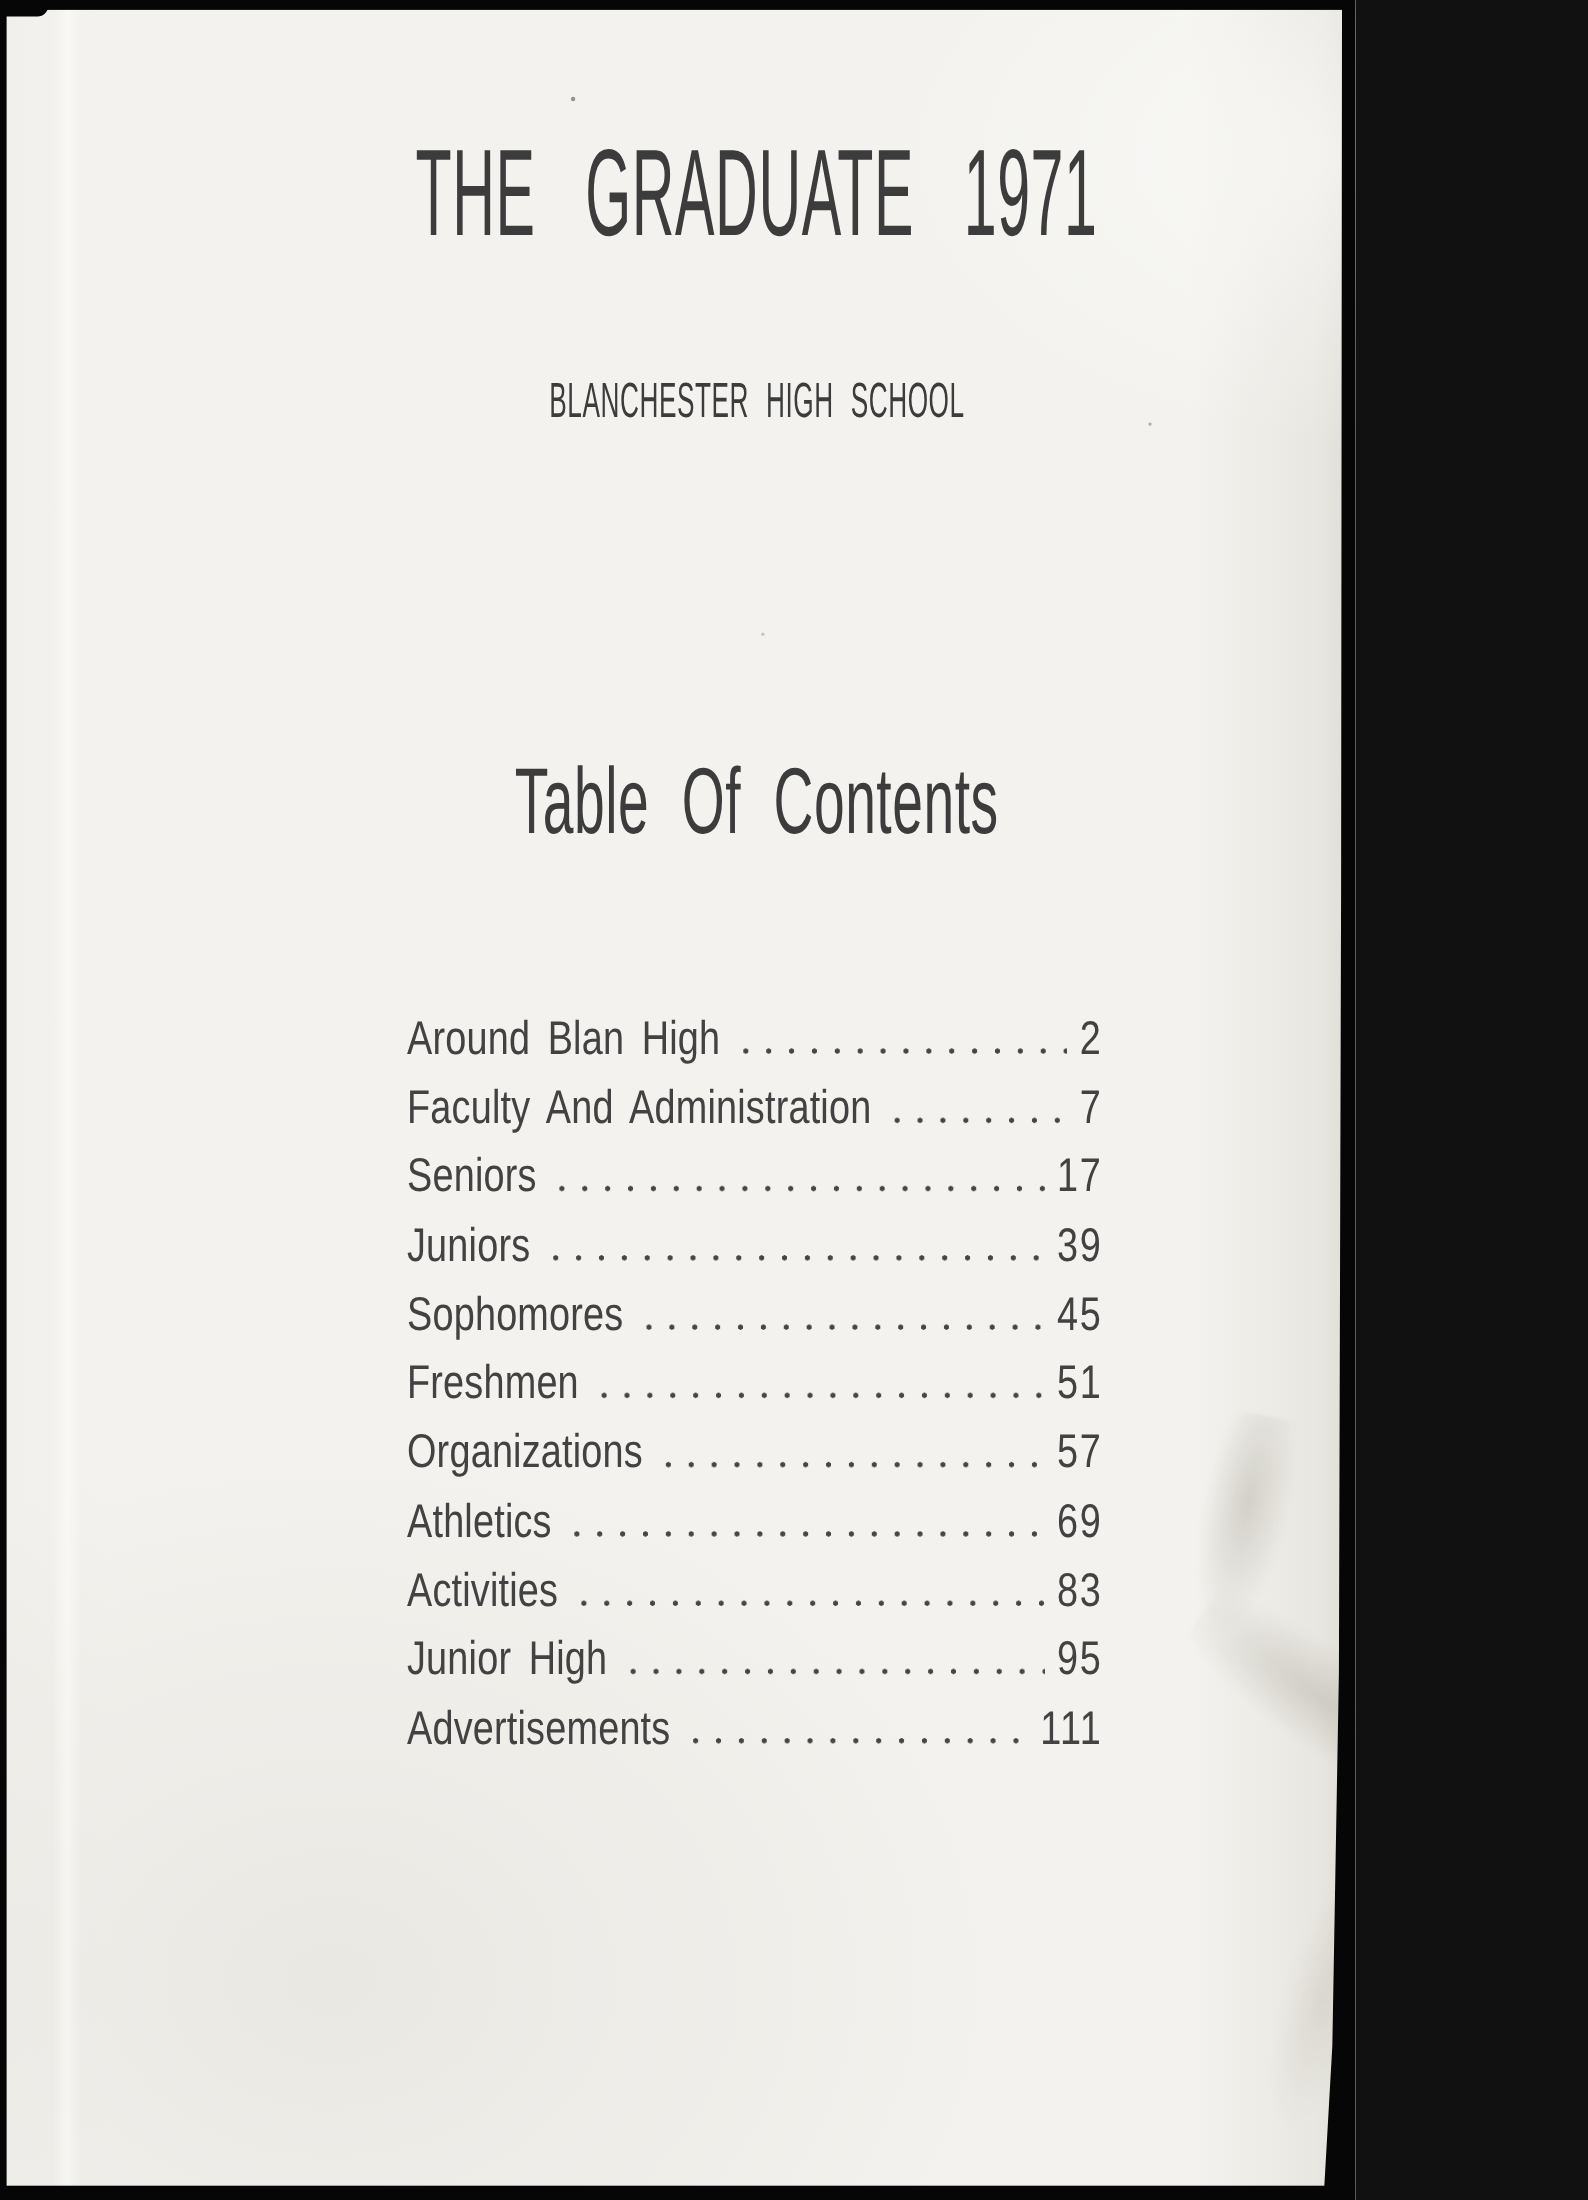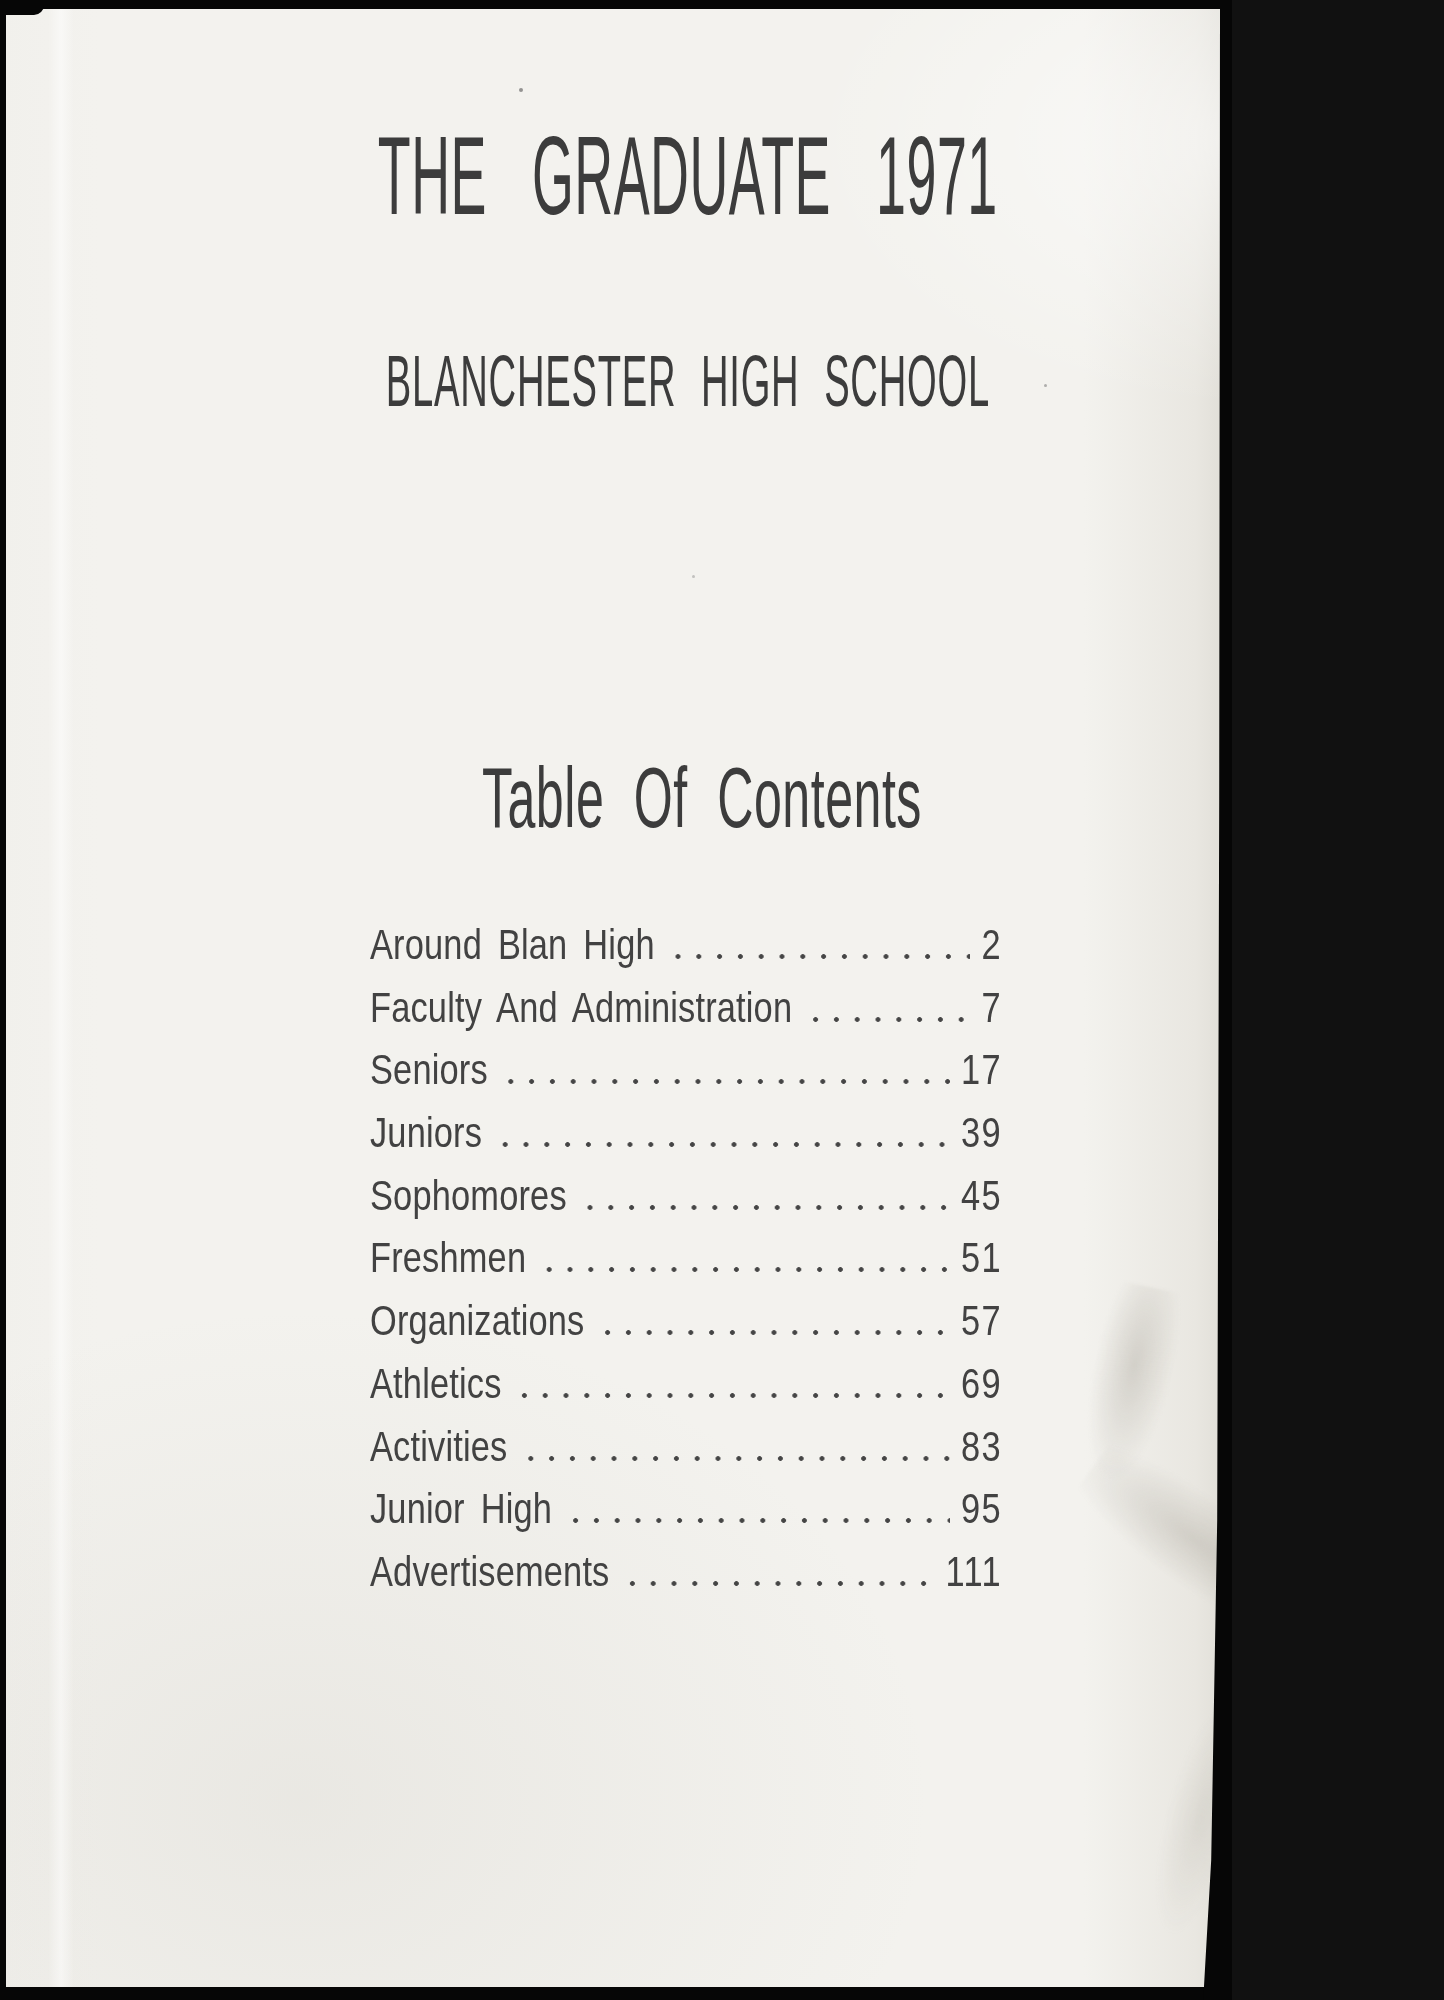--- a/index.html
+++ b/index.html
@@ -33,23 +33,23 @@
     position:absolute;top:0;left:48px;width:26px;height:100%;
     background:linear-gradient(90deg, rgba(255,255,255,0) , rgba(255,255,255,0.5) 50%, rgba(255,255,255,0));
   }
   
   .hline{position:absolute;left:0;width:1376px;text-align:center;line-height:1.3;white-space:nowrap;}
   .hline > span{display:inline-block;transform-origin:50% 50%;}
   .title{top:103px;font-size:112px;}
   .title > span{transform:scaleX(0.48);word-spacing:0.55em;letter-spacing:0.01em;}
   .volume{top:255px;font-size:68px;}
   .volume > span{transform:scaleX(0.57);word-spacing:0.35em;}
-  .school{top:335px;font-size:72px;text-decoration:underline;}
+  .school{top:335px;font-size:45px;text-decoration:underline;}
   .school > span{transform:scaleX(0.53);word-spacing:0.35em;letter-spacing:0.02em;}
-  .toc-heading{top:743px;font-size:85px;margin-left:14px;}
+  .toc-heading{top:674px;font-size:85px;}
   .toc-heading > span{transform:scaleX(0.59);word-spacing:0.3em;letter-spacing:0.01em;}
   
   .toc{
     position:absolute;left:370px;top:913px;
     width:790px;
     transform:scaleX(0.8);transform-origin:left top;
     font-size:43px;color:#424242;
   }
   .toc-row{display:flex;align-items:baseline;height:62.7px;line-height:62.7px;white-space:nowrap;}
   .toc-label{word-spacing:0.18em;letter-spacing:0.005em;}

